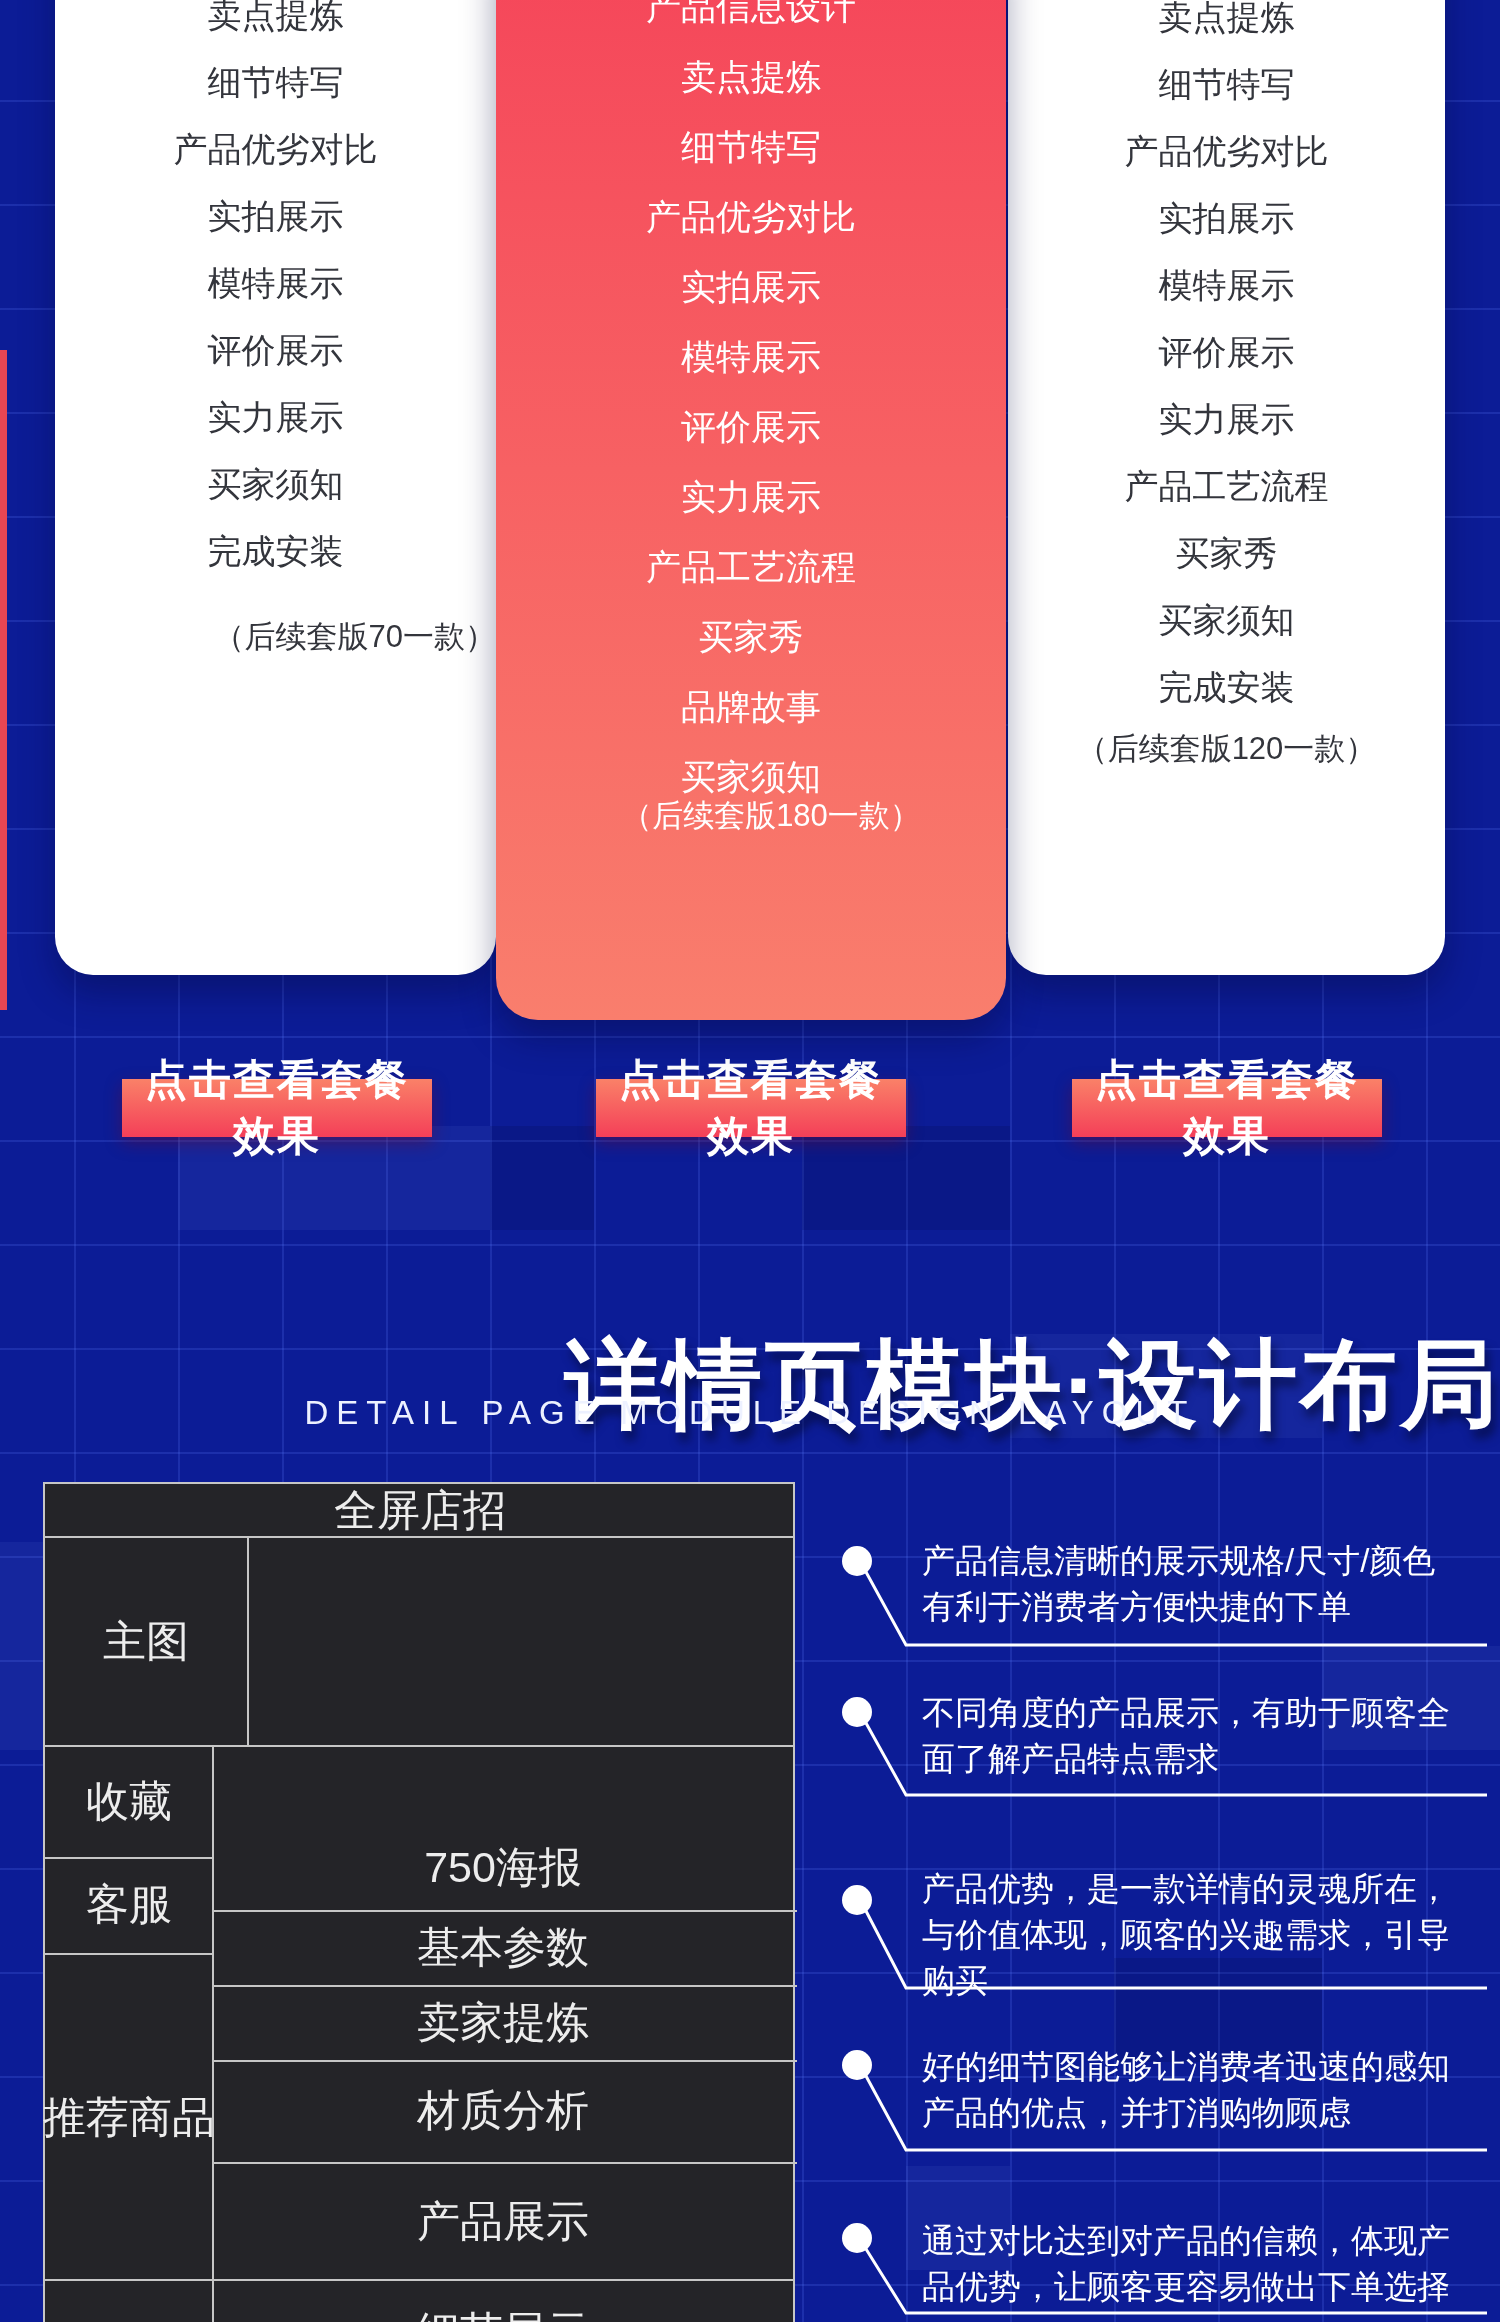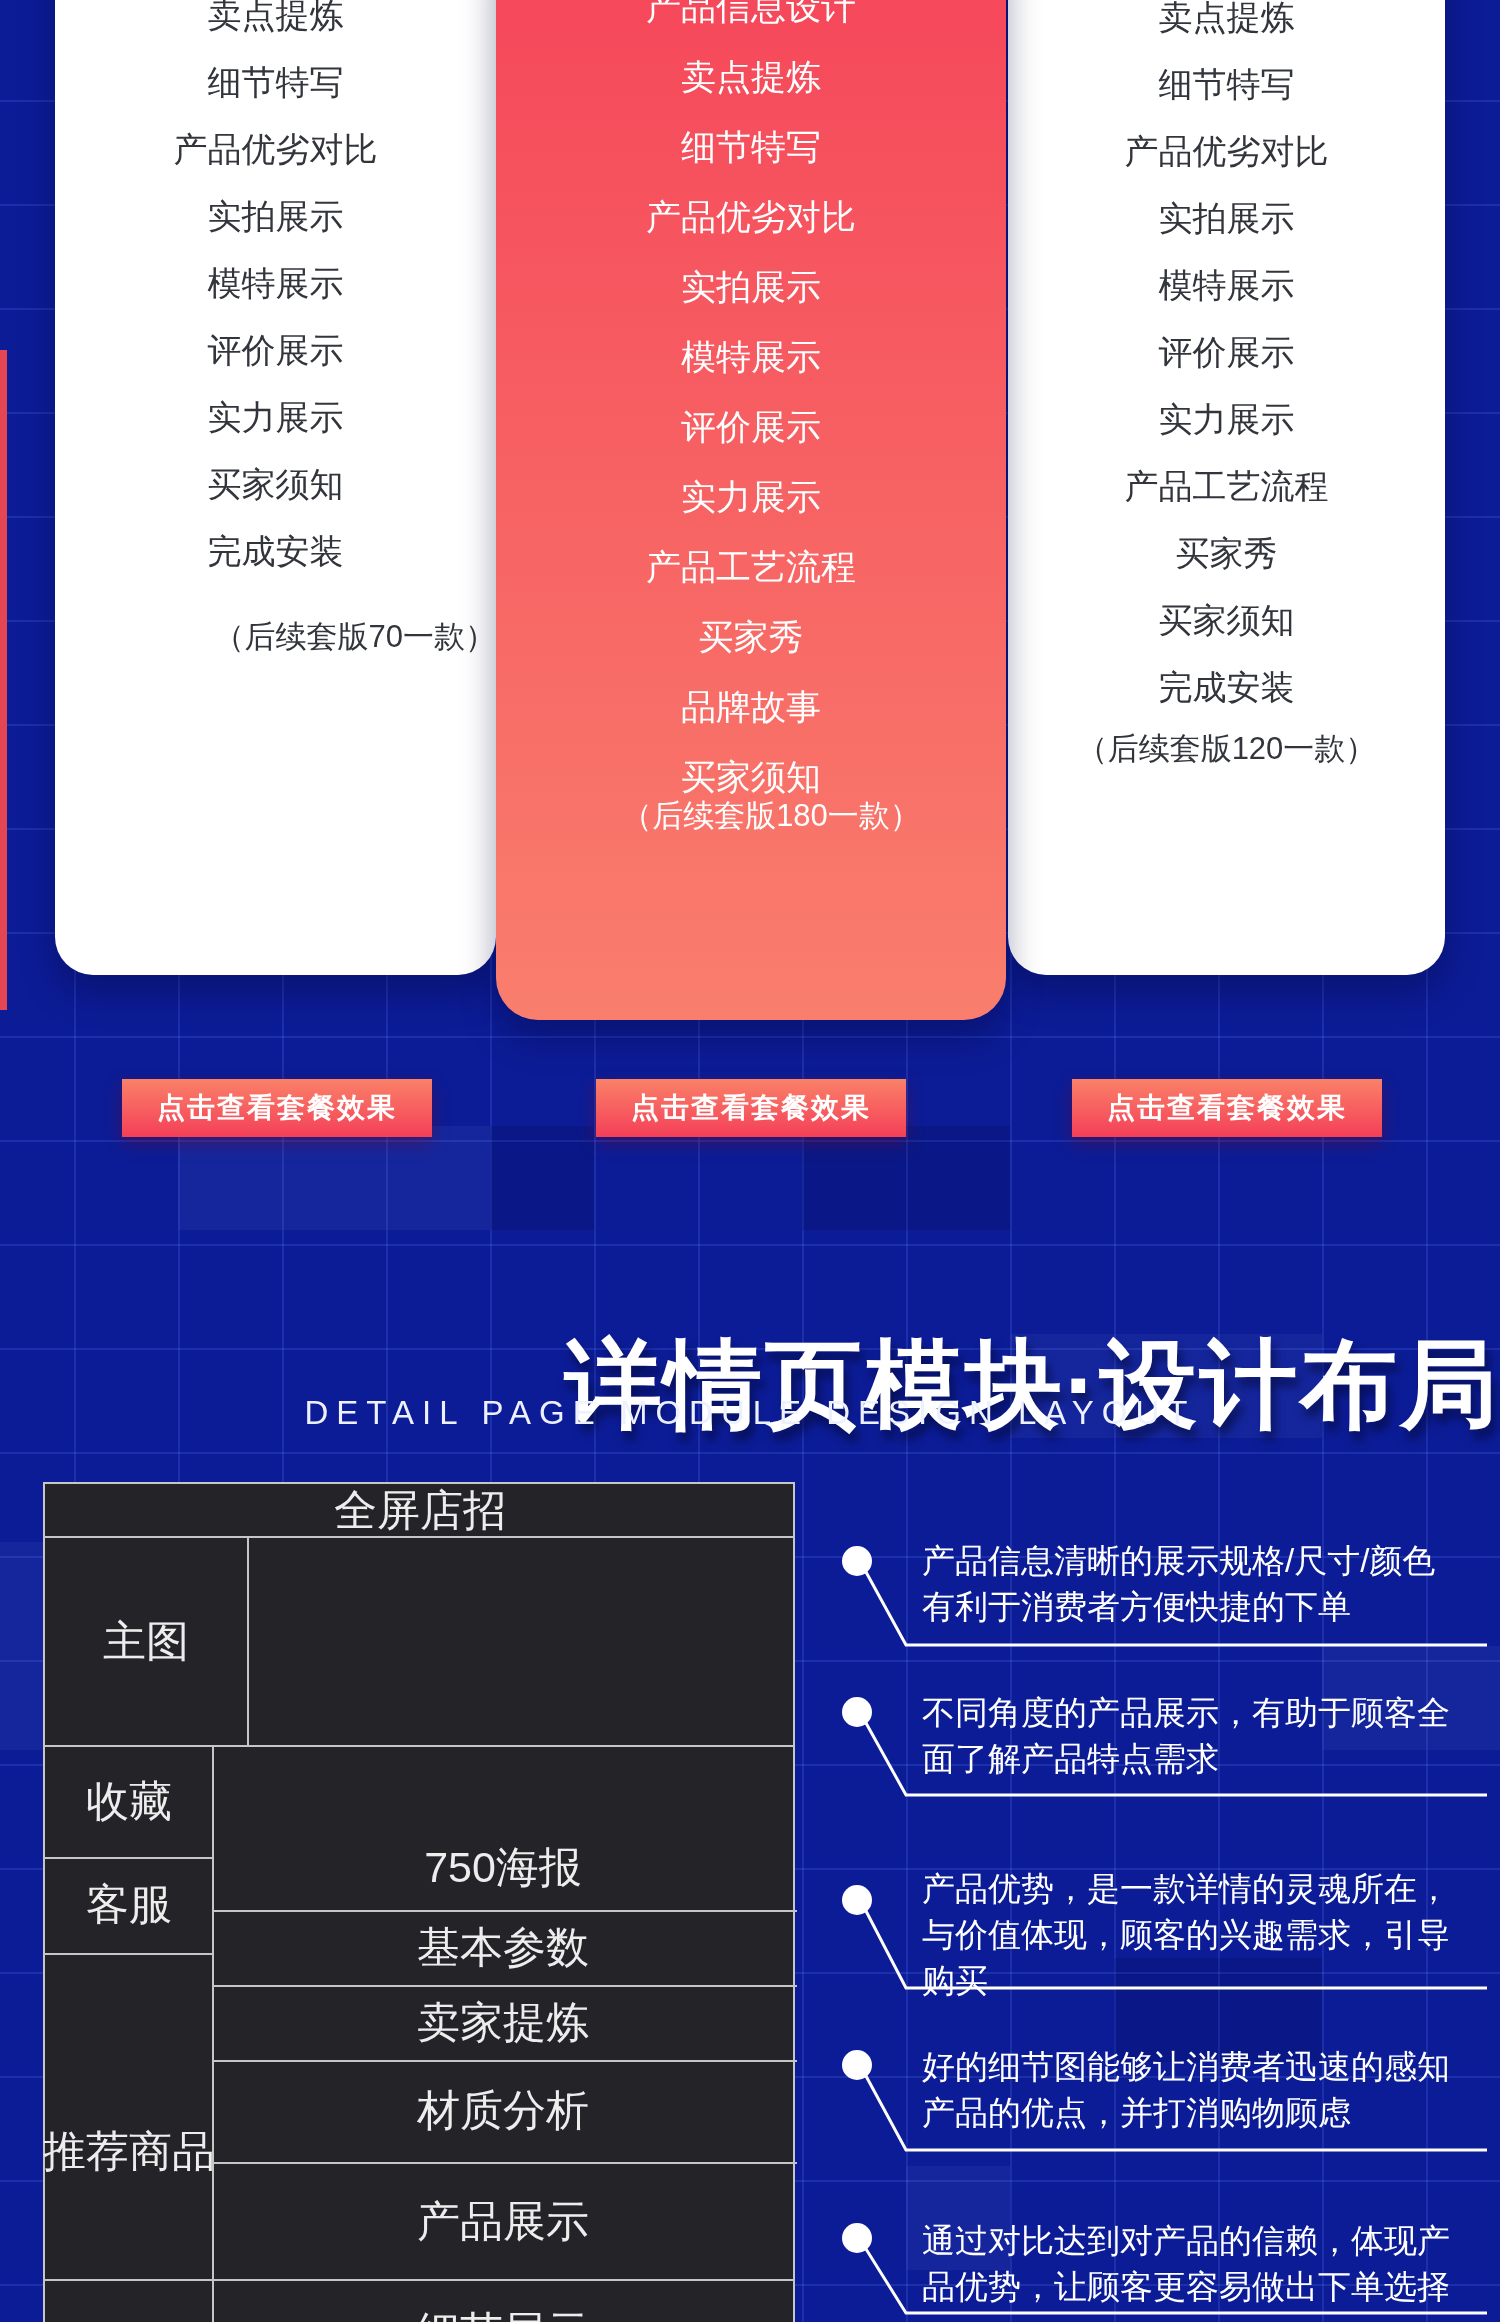--- a/index.html
+++ b/index.html
@@ -31,21 +31,21 @@
          background:linear-gradient(180deg,#f54459 0%,#f97e6d 100%);color:#fff;}
   .c-mid ul{padding-top:52px;line-height:70px;font-size:35px;}
   .c-mid .note{margin-top:-17px;padding-left:40px;}
   .c-right{left:1008px;width:437px;height:1055px;}
   .c-right ul{padding-top:64px;line-height:67px;}
   .c-right .note{margin-top:7px;}
 
   
   .cta{position:absolute;top:1079px;width:310px;height:58px;border:none;cursor:pointer;
        display:flex;align-items:center;justify-content:center;
-       font-family:inherit;font-size:28px;font-weight:bold;color:#fff;letter-spacing:2px;
+       font-family:inherit;font-size:42px;font-weight:bold;color:#fff;letter-spacing:2px;
        background:linear-gradient(180deg,#fa8168 0%,#f43f58 100%);
        box-shadow:0 6px 16px rgba(110,8,40,.45);}
   #cta1{left:122px;} #cta2{left:596px;} #cta3{left:1072px;}
 
   
   .sec-title{position:absolute;top:1256px;left:0;width:100%;text-align:right;
              color:#fff;font-size:97px;font-weight:900;letter-spacing:3px;
              text-shadow:4px 9px 10px rgba(3,8,50,.6);white-space:nowrap;}
   .sec-sub{position:absolute;top:1394px;left:0;width:100%;text-align:center;
            color:#edf1ff;font-size:33px;letter-spacing:8px;font-weight:400;white-space:nowrap;}
@@ -150,21 +150,21 @@
     <div class="wf-h" id="wfh5"></div>
     <div class="wf-h" id="wfh6"></div>
     <div class="wf-h" id="wfh7"></div>
     <div class="wf-h" id="wfh8"></div>
     <div class="wf-h" id="wfh9"></div>
 
     <span class="wf-label" style="left:375px;top:27px">全屏店招</span>
     <span class="wf-label" style="left:101px;top:158px">主图</span>
     <span class="wf-label" style="left:84px;top:318px">收藏</span>
     <span class="wf-label" style="left:84px;top:421px">客服</span>
-    <span class="wf-label" style="left:84px;top:668px">推荐商品</span>
+    <span class="wf-label" style="left:84px;top:634px">推荐商品</span>
     <span class="wf-label" style="left:458px;top:384px">750海报</span>
     <span class="wf-label" style="left:458px;top:464px">基本参数</span>
     <span class="wf-label" style="left:458px;top:539px">卖家提炼</span>
     <span class="wf-label" style="left:458px;top:627px">材质分析</span>
     <span class="wf-label" style="left:458px;top:738px">产品展示</span>
     <span class="wf-label" style="left:458px;top:849px">细节展示</span>
   </div>
 
   <svg id="callout-svg" width="1500" height="2322" viewBox="0 0 1500 2322">
     <g>

